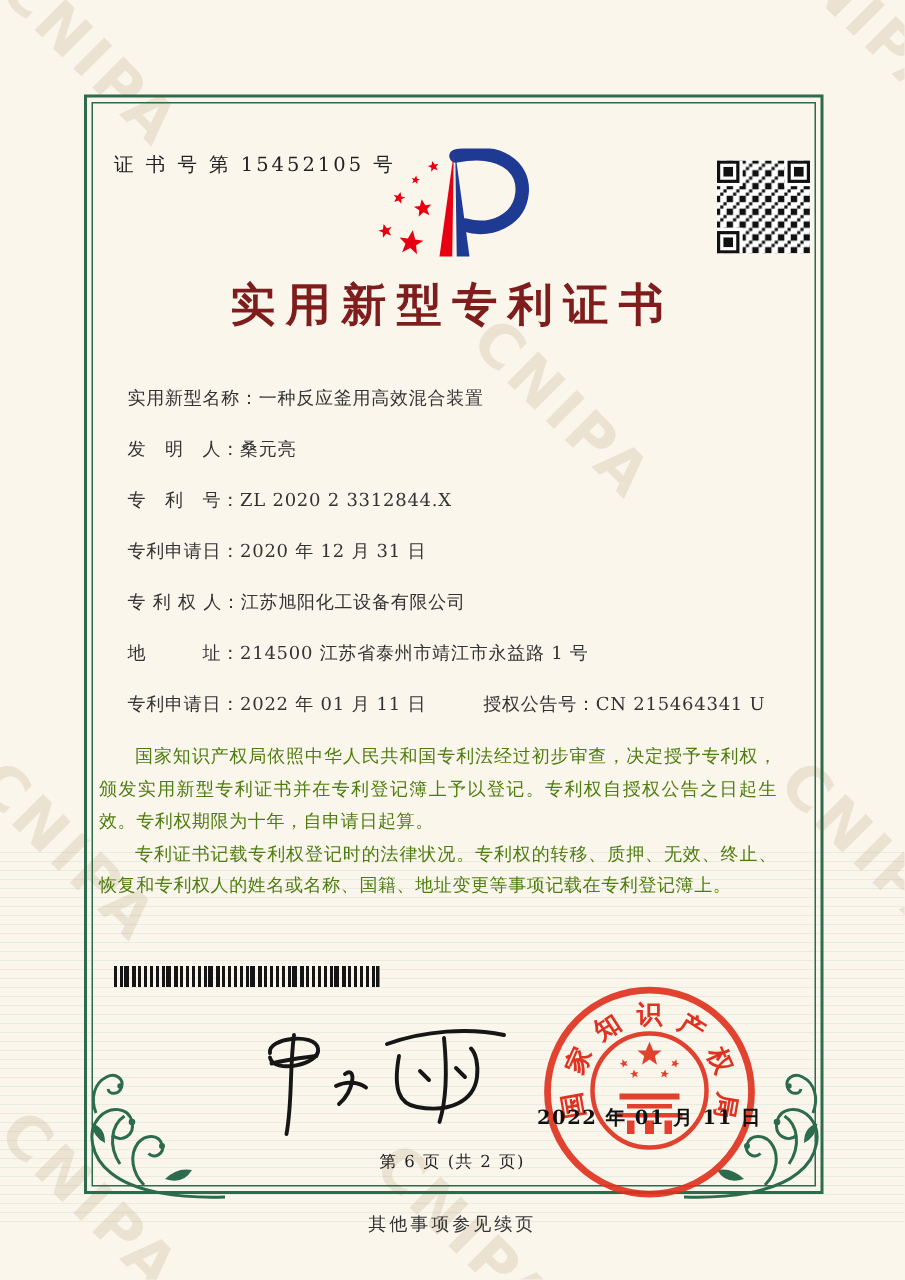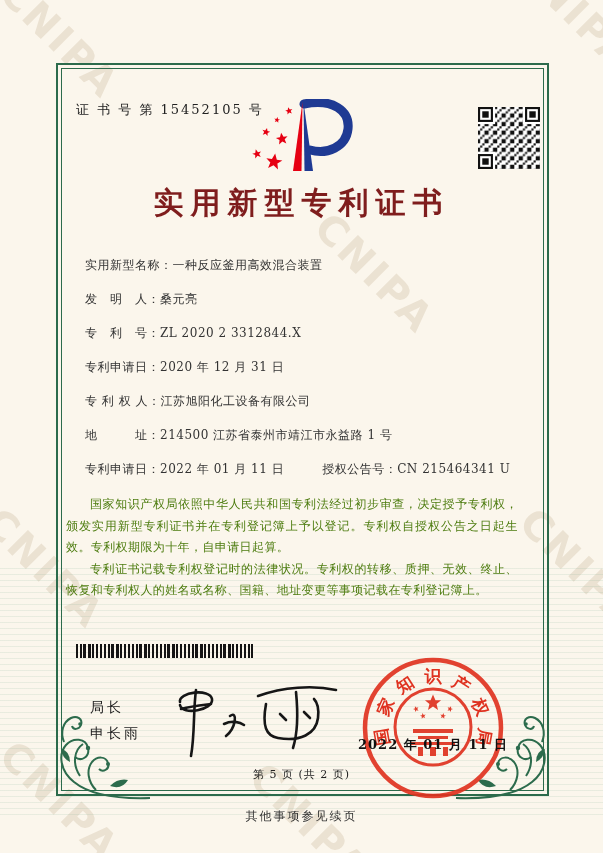--- a/index.html
+++ b/index.html
@@ -203,24 +203,20 @@
     <span class="lab">专利申请日：</span><span class="val">2022 年 01 月 11 日</span><span class="lab grant2">授权公告号：</span><span class="val">CN 215464341 U</span>
   </div>
 
   <div class="paras">
     <p>国家知识产权局依照中华人民共和国专利法经过初步审查，决定授予专利权，颁发实用新型专利证书并在专利登记簿上予以登记。专利权自授权公告之日起生效。专利权期限为十年，自申请日起算。</p>
     <p>专利证书记载专利权登记时的法律状况。专利权的转移、质押、无效、终止、恢复和专利权人的姓名或名称、国籍、地址变更等事项记载在专利登记簿上。</p>
   </div>
 
   <div class="barcode"></div>
 
-  <div class="signer">
-    <div>局长</div>
-    <div>申长雨</div>
-  </div>
 
   <svg class="sig-svg" width="195" height="95" viewBox="0 0 195 95">
     <g fill="none" stroke="#161616" stroke-width="2.6" stroke-linecap="round">
       <path d="M38,18 C35,40 37,62 33,84"></path>
       <path d="M22,30 C20,20 52,16 54,27 C56,38 24,44 22,33"></path>
       <path d="M23,37 C34,34 45,33 53,32"></path>
       <path d="M72,44 C80,38 78,56 68,64 M66,52 C74,48 82,50 86,53"></path>
       <path d="M100,24 C125,15 155,13 178,18"></path>
       <path d="M138,20 C140,40 140,60 135,76"></path>
       <path d="M108,32 C104,54 108,64 120,66 C142,70 158,62 160,46 C161,37 159,30 156,27"></path>
@@ -263,16 +259,16 @@
       <rect x="53" y="74" width="40" height="4"></rect>
       <rect x="58" y="81" width="30" height="3"></rect>
       <rect x="51" y="87" width="44" height="3"></rect>
       <rect x="58" y="92" width="5" height="9"></rect>
       <rect x="70" y="92" width="6" height="9"></rect>
       <rect x="83" y="92" width="5" height="9"></rect>
     </g>
   </svg>
   <div class="seal-date">2022 年 01 月 11 日</div>
 
-  <div class="pagenote">第 5 页 (共 2 页)</div>
+  <div class="pagenote">第 6 页 (共 2 页)</div>
   <div class="footnote">其他事项参见续页</div>
 
 </div>
 
 </body></html>

